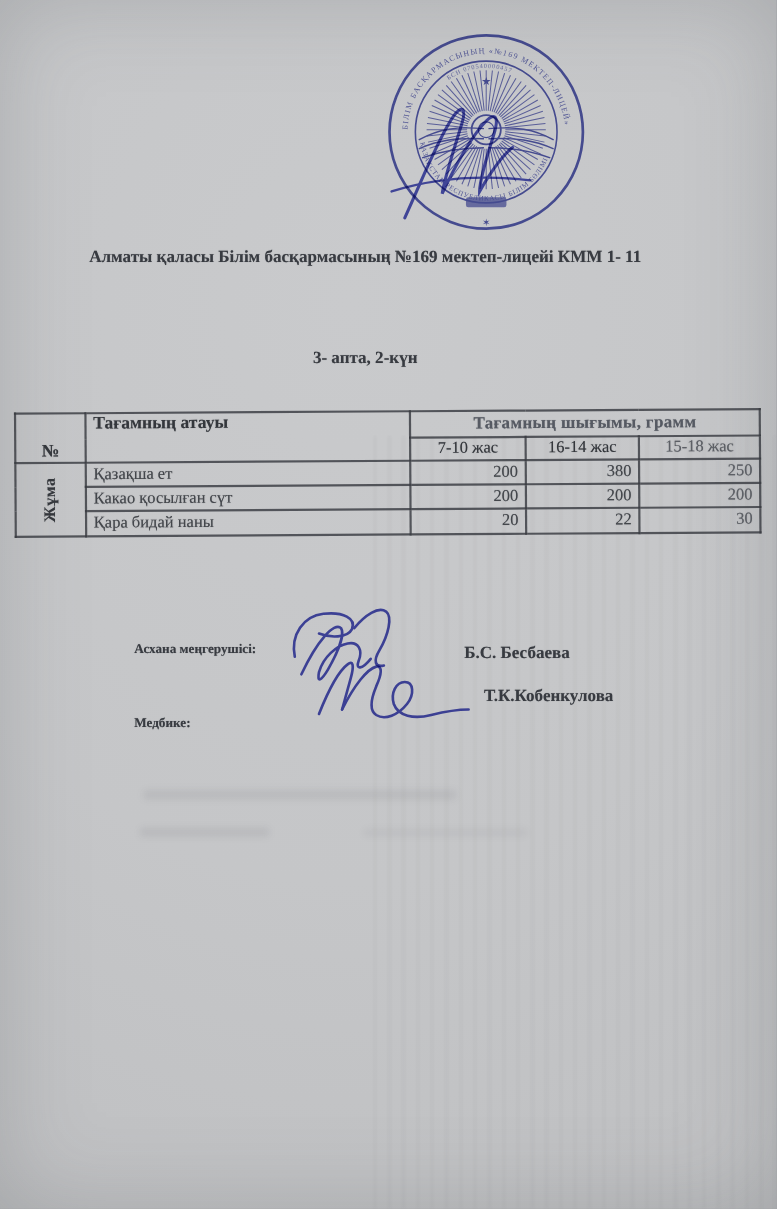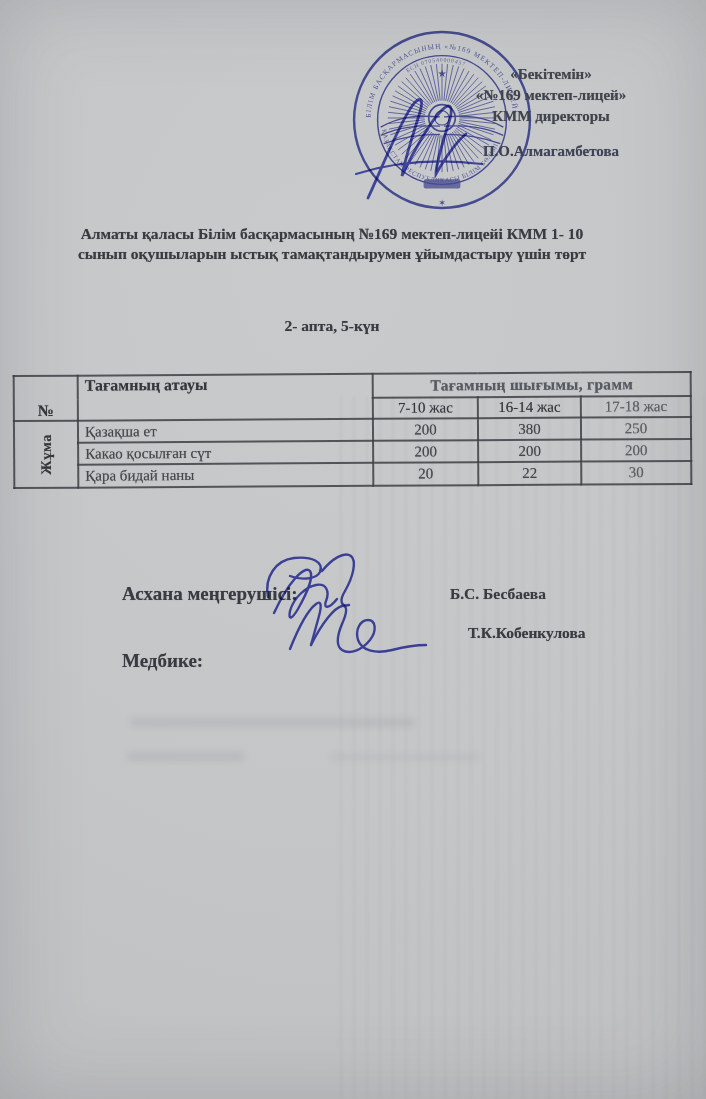--- a/index.html
+++ b/index.html
@@ -52,25 +52,25 @@
     padding:0 6px;overflow:hidden;white-space:nowrap;
   }
   th.group{font-weight:bold;color:#565a63;font-size:15.5px;letter-spacing:.3px;height:22px;}
   th.no{vertical-align:bottom;text-align:center;font-size:16px;color:#34373c;padding-bottom:3px;}
   th.dish-h{vertical-align:top;text-align:left;font-size:16px;color:#34373c;padding:2px 8px;}
   th.age{font-weight:normal;height:19px;color:#34373c;}
   th.age.fade, td.fade{color:#5d6066;}
   td.dayc{text-align:center;}
   td.dayc .vert{display:inline-block;transform:rotate(-90deg);font-weight:bold;font-size:14.5px;color:#34373c;letter-spacing:.5px;}
   td.dish{padding-left:8px;height:20px;}
-  td.val{text-align:center;}
-
-  
-  .sigrow-label{position:absolute;font-weight:bold;font-size:19px;color:#383b41;font-family:Liberation Serif, serif;}
-  .sigrow-name{position:absolute;font-weight:bold;font-size:15.5px;color:#383b41;margin-left:28px;}
+  td.val{text-align:right;}
+
+  
+  .sigrow-label{position:absolute;font-weight:bold;font-size:12px;color:#383b41;font-family:Liberation Serif, serif;}
+  .sigrow-name{position:absolute;font-weight:bold;font-size:15.5px;color:#383b41;}
 
   
   .smudge{position:absolute;background:rgba(86,89,96,.10);filter:blur(3px);border-radius:4px;}
 </style>
 </head>
 <body>
 
 <div class="page">
 
   <div class="streaks"></div>
@@ -174,51 +174,44 @@
     </svg>
   </div>
 
   <svg class="sig" style="left:340px;top:78px;" width="170" height="130" viewBox="0 0 170 130">
     <g stroke="#3a40b5" stroke-width="2.8" fill="none" stroke-linecap="round" opacity="0.88">
       <path d="M 28 120 C 42 90, 58 48, 72 28 C 80 17, 84 20, 80 34 C 72 60, 64 84, 62 98 C 74 72, 90 44, 102 32 C 110 24, 114 28, 109 44 C 102 66, 96 86, 96 96 C 104 82, 116 64, 126 56"></path>
       <path d="M 16 96 C 48 86, 92 80, 142 86" stroke-width="2.2"></path>
     </g>
   </svg>
 
-  <div class="approval soft">
-    <div>«Бекітемін»</div>
-    <div>«№169 мектеп-лицей»</div>
-    <div>КММ директоры</div>
-    <div class="director">П.О.Алмагамбетова</div>
+
+  <div class="title soft">
+    <div>Алматы қаласы  Білім басқармасының №169 мектеп-лицейі КММ 1- 11</div>
   </div>
-
-  <div class="title soft">
-    <div>Алматы қаласы  Білім басқармасының №169 мектеп-лицейі КММ 1- 10</div>
-    <div>сынып  оқушыларын  ыстық тамақтандырумен ұйымдастыру үшін  төрт</div>
-  </div>
-  <div class="subtitle soft">2- апта, 5-күн</div>
+  <div class="subtitle soft">3- апта, 2-күн</div>
 
   <table class="menu soft">
     <colgroup>
         <col style="width:64px">
         <col style="width:295px">
         <col style="width:105px">
         <col style="width:103px">
         <col style="width:110px">
       </colgroup>
     <tbody>
         <tr style="height:24px">
       <th class="no" rowspan="2">№</th>
       <th class="dish-h" rowspan="2">Тағамның атауы</th>
       <th class="group" colspan="3">Тағамның шығымы, грамм</th>
     </tr>
     <tr style="height:21px">
       <th class="age">7-10 жас</th>
       <th class="age">16-14 жас</th>
-      <th class="age fade">17-18 жас</th>
+      <th class="age fade">15-18 жас</th>
     </tr>
     <tr style="height:22px">
       <td class="dayc" rowspan="3"><span class="vert">Жұма</span></td>
       <td class="dish">Қазақша ет</td>
       <td class="val">200</td>
       <td class="val">380</td>
       <td class="val fade">250</td>
     </tr>
     <tr style="height:21px">
       <td class="dish">Какао қосылған сүт</td>

